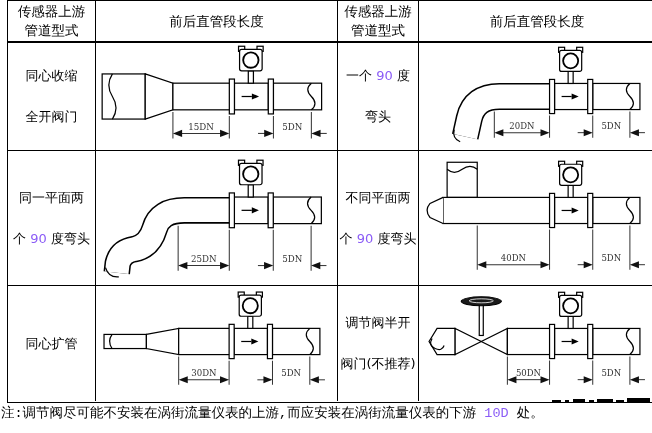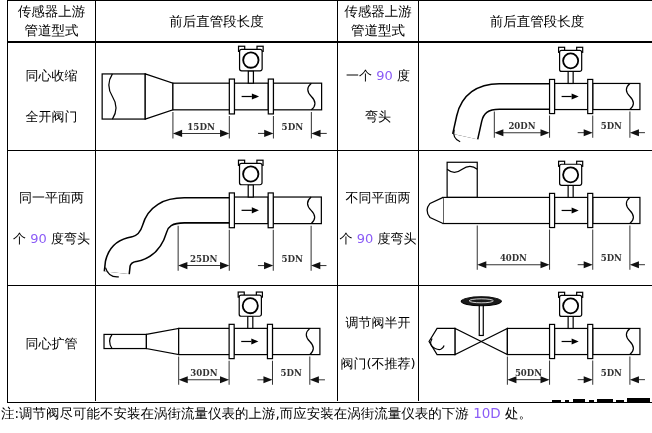--- a/index.html
+++ b/index.html
@@ -11,32 +11,32 @@
        grid-template-rows:42px 108px 135px 115px;}
   .cell{box-sizing:border-box;border-right:1.2px solid #000;border-bottom:1.2px solid #000;
         display:flex;flex-direction:column;align-items:center;justify-content:center;
         overflow:hidden;background:#fff;}
   .cell.lastcol{border-right:none;text-align:center;}
   .cell.lastrow{border-bottom:none;}
   .cell.hdr{border-bottom:2.4px solid #000;font-size:13.5px;line-height:19px;text-align:center;}
   .cell.midline{border-right:1.8px solid #000;}
   .lbl{font-size:13px;line-height:20px;text-align:center;letter-spacing:0;gap:21px;}
   .blu{color:#8b5cf6;}
-  .diag{padding:0;font-weight:bold;}
+  .diag{padding:0;}
   .diag svg{display:block;width:100%;height:100%;}
   .pp{fill:#fff;stroke:#000;stroke-width:1.2px;}
   .ln{stroke:#000;stroke-width:1.2px;fill:none;}
   .pipe-outer{stroke:#000;fill:none;stroke-linecap:butt;}
   .pipe-inner{stroke:#fff;fill:none;stroke-linecap:butt;}
   .flowarrow{fill:#000;}
   .dim line{stroke:#333;stroke-width:1px;}
   .dim polygon{fill:#111;stroke:none;}
   .dim text{font-family:"DejaVu Serif","Liberation Serif",serif;font-size:8.5px;fill:#333;}
   .note{position:absolute;left:1px;top:405px;width:648px;font-size:13.5px;line-height:17px;
-        white-space:nowrap;}
+        white-space:nowrap;font-family:Liberation Mono, monospace;}
   .frag{position:absolute;left:552px;top:396px;width:98px;height:8px;}
   .frag i{position:absolute;background:#000;display:block;}
   .defs{position:absolute;width:0;height:0;overflow:hidden;}
 </style>
 </head>
 <body>
 
 <svg class="defs" xmlns="http://www.w3.org/2000/svg" aria-hidden="true">
   <defs>
     <symbol id="meter" overflow="visible">

